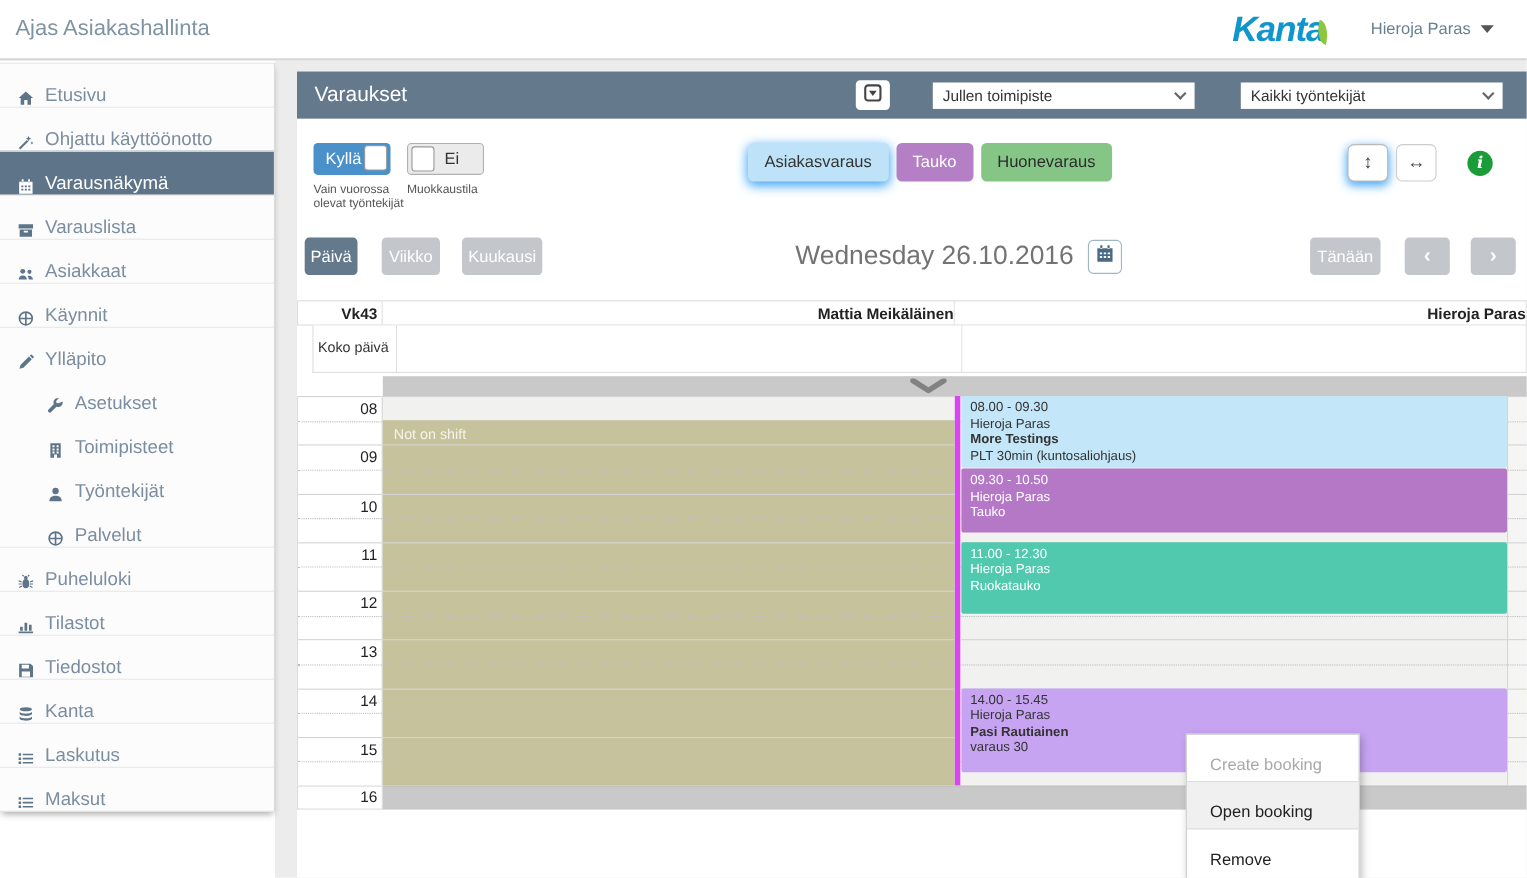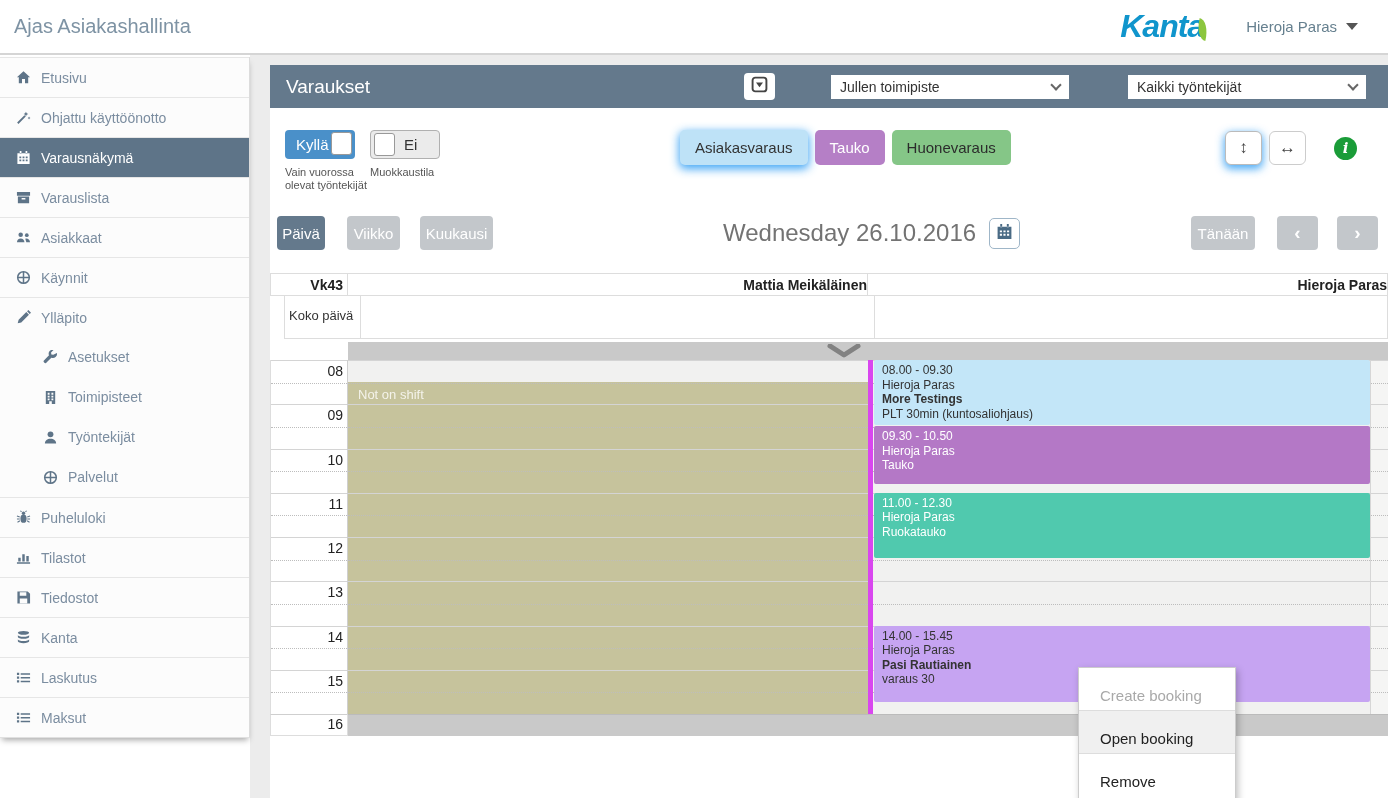--- a/index.html
+++ b/index.html
@@ -15,34 +15,34 @@
   .topbar-right { margin-left:auto; display:flex; align-items:center; margin-right:30px; }
   .kanta-logo { font-size:32px; font-weight:bold; font-style:italic; color:#1095cc; letter-spacing:-1px; position:relative; }
   .kanta-leaf { display:inline-block; width:11px; height:21px; background:#8cc63e;
                 border-radius:0 100% 0 100%; margin-left:-7px; transform:rotate(14deg); vertical-align:-3px; }
   .user-menu { display:flex; align-items:center; gap:9px; margin-left:38px; color:#66808f; font-size:15px; cursor:pointer; }
   .caret-down { width:0; height:0; border-left:6px solid transparent; border-right:6px solid transparent; border-top:7px solid #555; }
 
   
   .sidebar { position:absolute; left:0; top:57px; width:250px; background:#fcfcfc;
              border-right:1px solid #dcdcdc; box-shadow:0 4px 6px -2px rgba(0,0,0,.35); z-index:4; }
-  .sb-item { height:40px; display:flex; align-items:center; padding-left:13px;
-             color:#7b8da0; font-size:14px; cursor:pointer; }
+  .sb-item { height:40px; display:flex; align-items:flex-end; padding-left:13px;
+             color:#7b8da0; font-size:17px; cursor:pointer; }
   .sb-item:not(.sub) { border-top:1px solid #e6e6e6; }
   .sidebar { border-bottom:1px solid #e0e0e0; }
   .sb-item.sub { padding-left:40px; }
   .sb-item.active { background:#5e7488; color:#fff; }
   .sb-ico { width:20px; display:inline-flex; justify-content:center; margin-right:8px; color:#5e7488; }
   .sb-item.active .sb-ico { color:#fff; }
   .sb-ico svg { width:15px; height:15px; fill:currentColor; }
 
   
   .main { position:absolute; left:270px; top:65px; width:1118px; height:733px; background:#fff; z-index:3; }
 
-  .vheader { height:43px; background:#64798c; display:flex; align-items:center;gap:17px; }
+  .vheader { height:43px; background:#64798c; display:flex; align-items:center; }
   .vheader-title { color:#fff; font-size:19px; margin-left:16px; flex:1; }
   .caret-btn { width:31px; height:27px; background:#fff; border-radius:4px; display:flex;
                align-items:center; justify-content:center; margin-right:39px; cursor:pointer; }
   .vselect { width:238px; height:24px; background:#fff; font-size:14px; color:#333; display:flex;
              align-items:center; justify-content:space-between; padding:0 9px; cursor:pointer; }
   .vselect.first { margin-right:42px; }
   .vselect.second { margin-right:22px; }
   .chev { width:8px; height:8px; border-right:2px solid #666; border-bottom:2px solid #666;
           transform:rotate(45deg); margin-top:-4px; }
 

